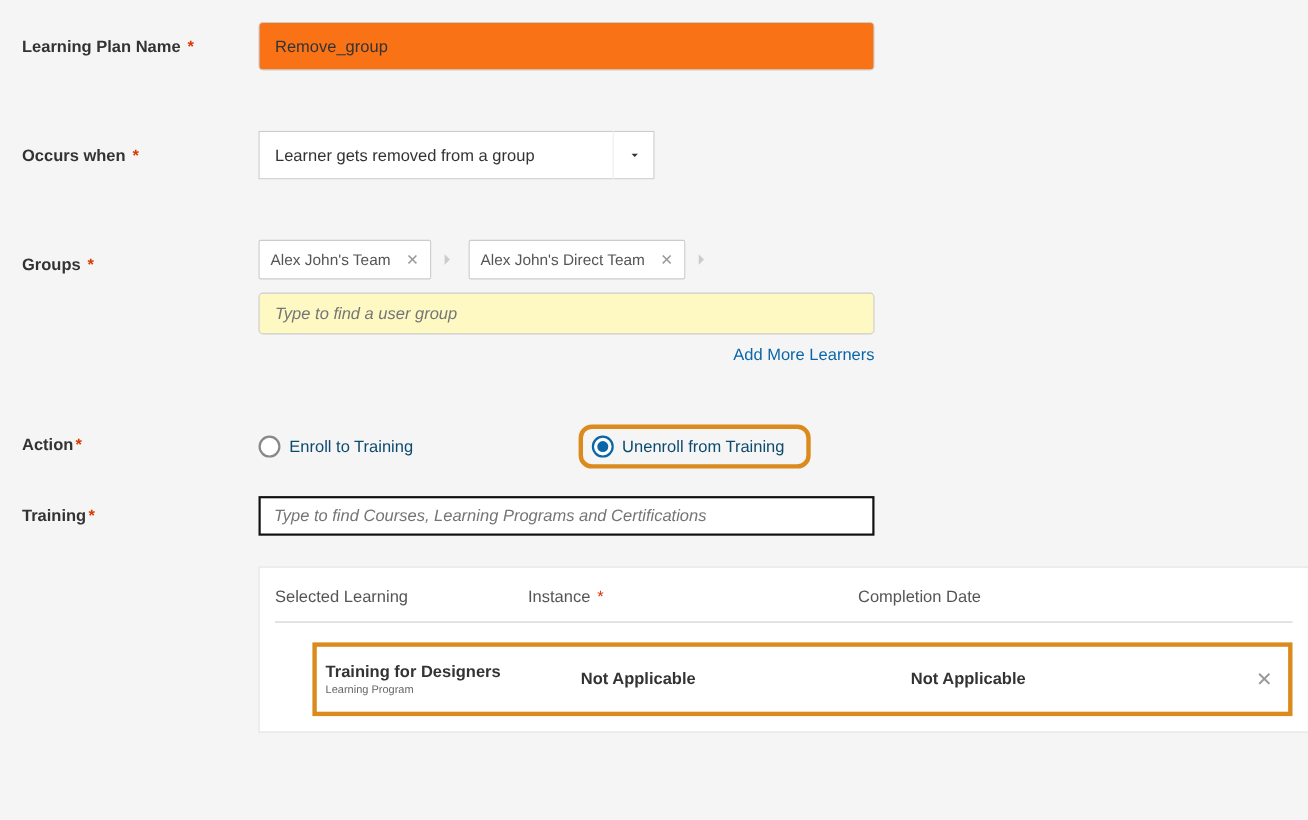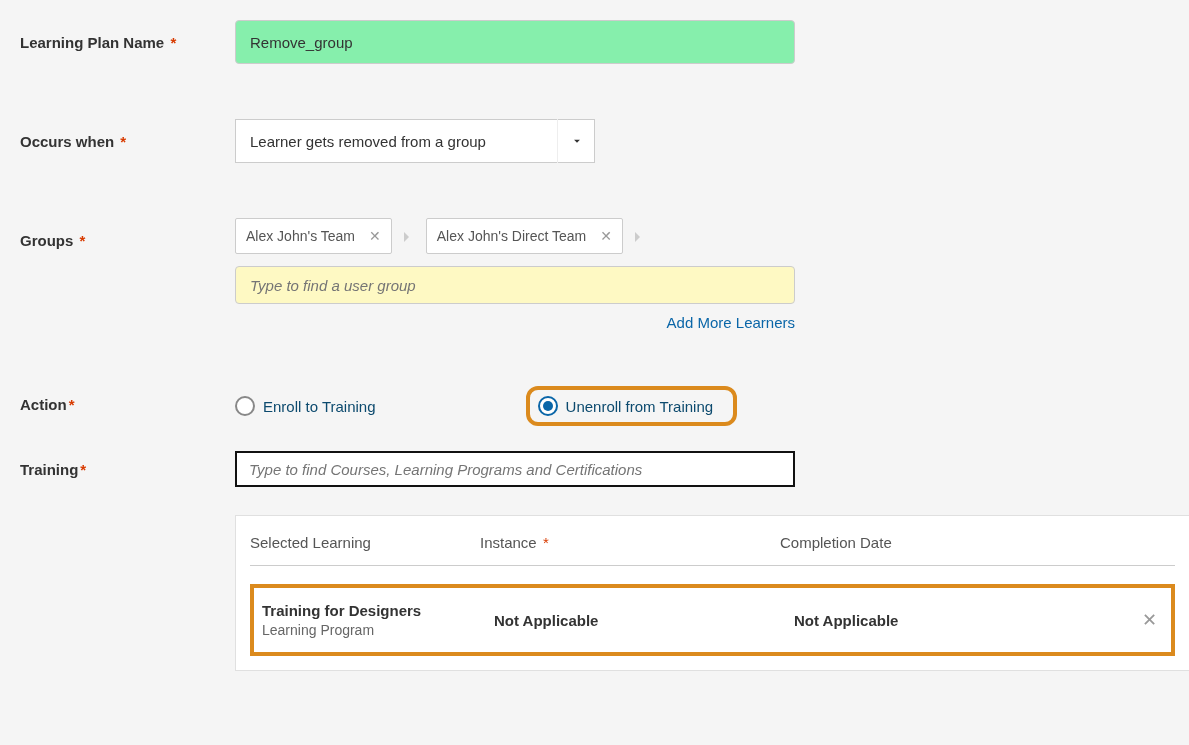--- a/index.html
+++ b/index.html
@@ -33,21 +33,21 @@
       display: flex;
       flex-direction: column;
       align-items: flex-start;
     }
     .text-input {
       width: 560px;
       height: 44px;
       padding: 0 14px;
       border: 1px solid #ccc;
       border-radius: 4px;
-      background: #86efac;
+      background: #f97316;
       font-size: 15px;
       color: #333;
     }
     .select-wrap {
       position: relative;
       width: 360px;
     }
     .select-input {
       width: 100%;
       height: 44px;
@@ -182,28 +182,29 @@
     }
     .col-sel { width: 230px; }
     .col-inst { width: 300px; }
     .col-comp { flex:1; }
     .lt-row-wrap {
       border: 4px solid #db8a1d;
       margin-top: 18px;
       padding: 14px 8px 14px 8px;
       display: flex;
       align-items: center;
+      margin-left: 34px;
     }
     .lt-name {
       width: 232px;
       display: flex;
       flex-direction: column;
     }
     .lt-title { font-weight: 600; color:#333; font-size:15px; }
-    .lt-sub { color: #666; font-size: 14px; margin-top:3px; }
+    .lt-sub { color: #666; font-size: 10px; margin-top:3px; }
     .lt-inst { width: 300px; font-weight: 600; color:#333; }
     .lt-comp { flex:1; font-weight: 600; color:#333; }
     .lt-remove {
       color: #999;
       font-size: 18px;
       cursor: pointer;
       padding: 0 6px;
     }
   </style>
 </head>

